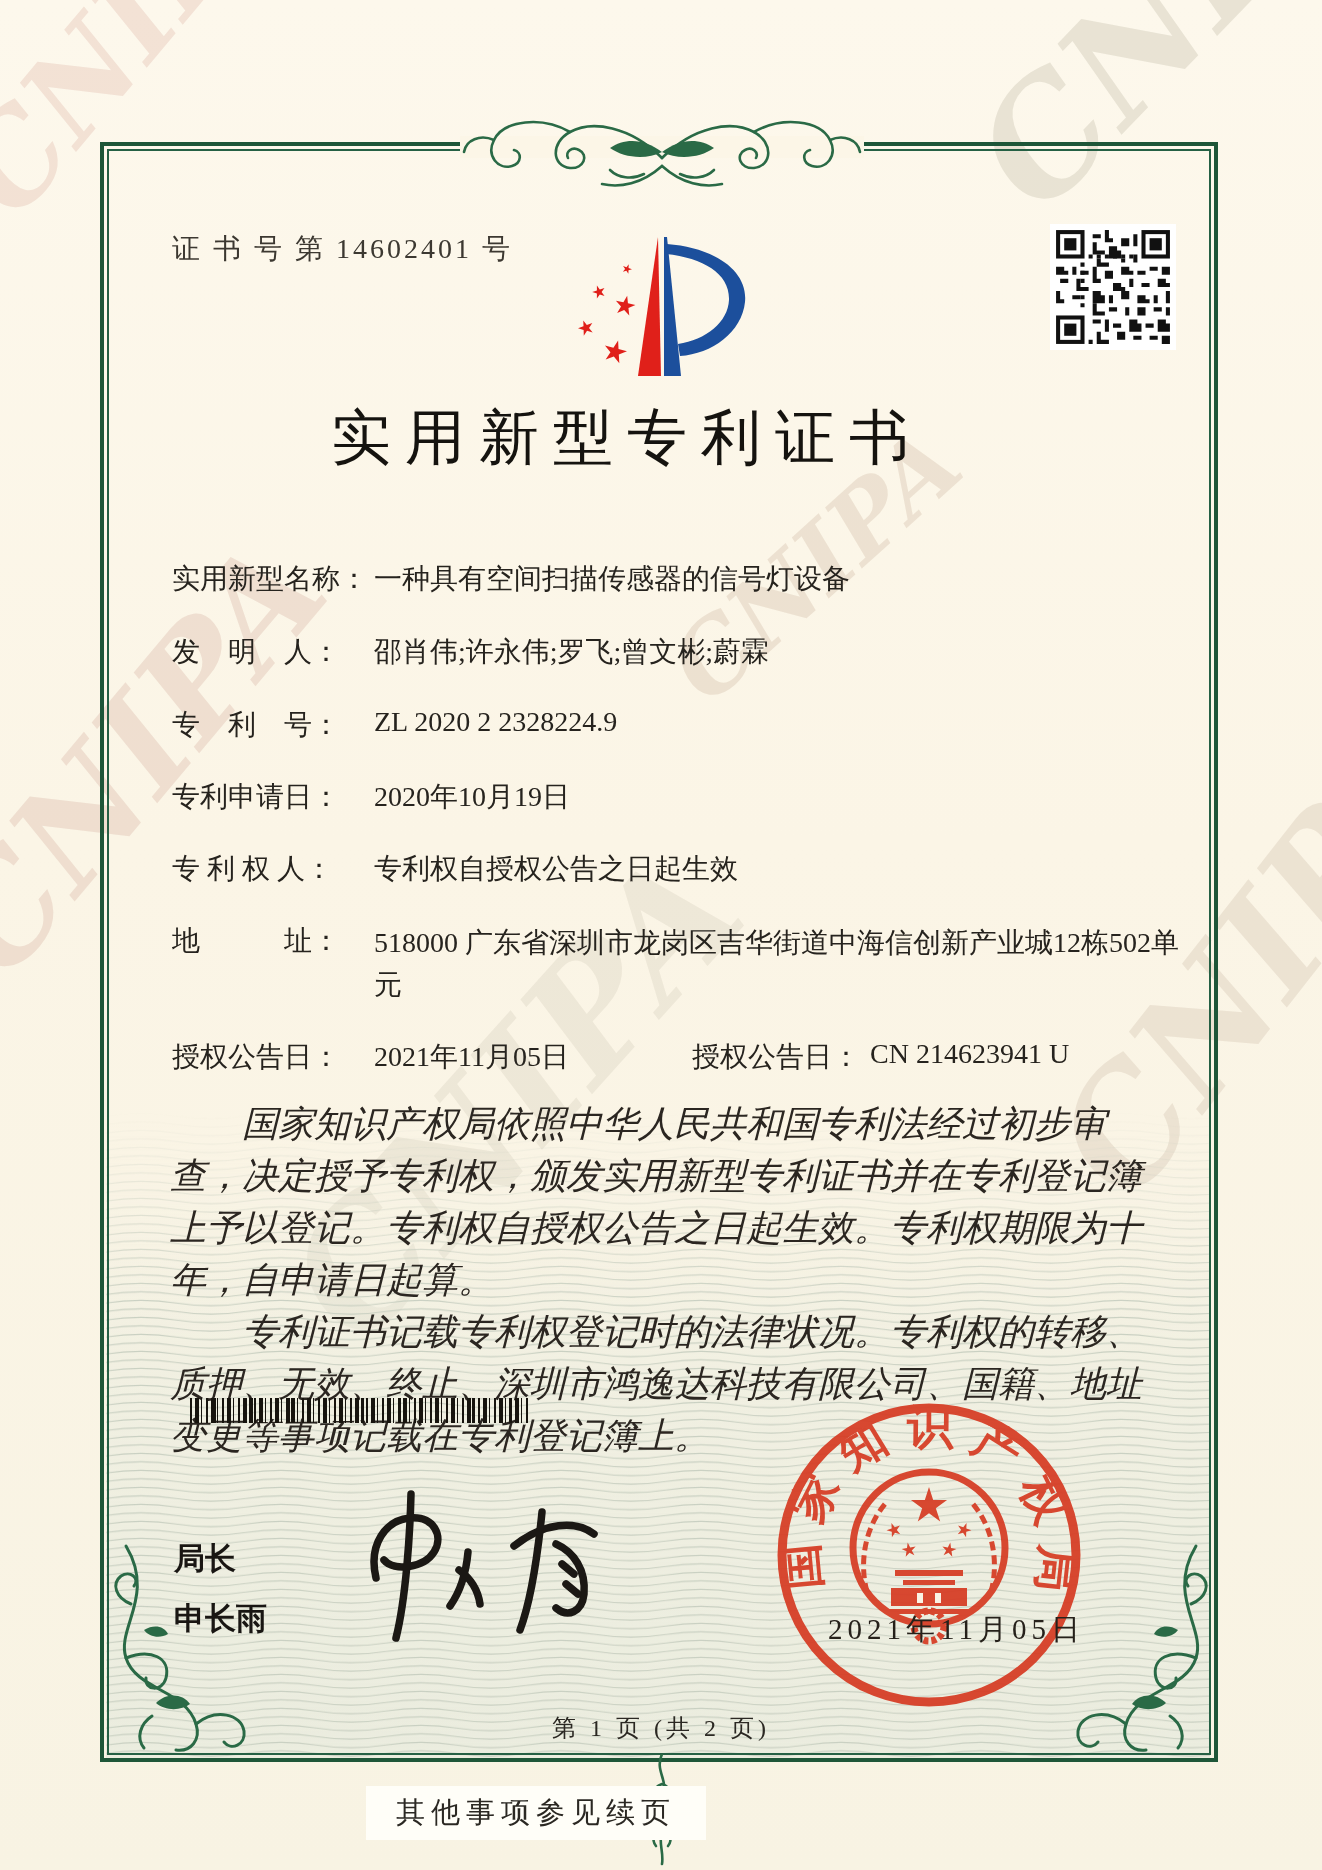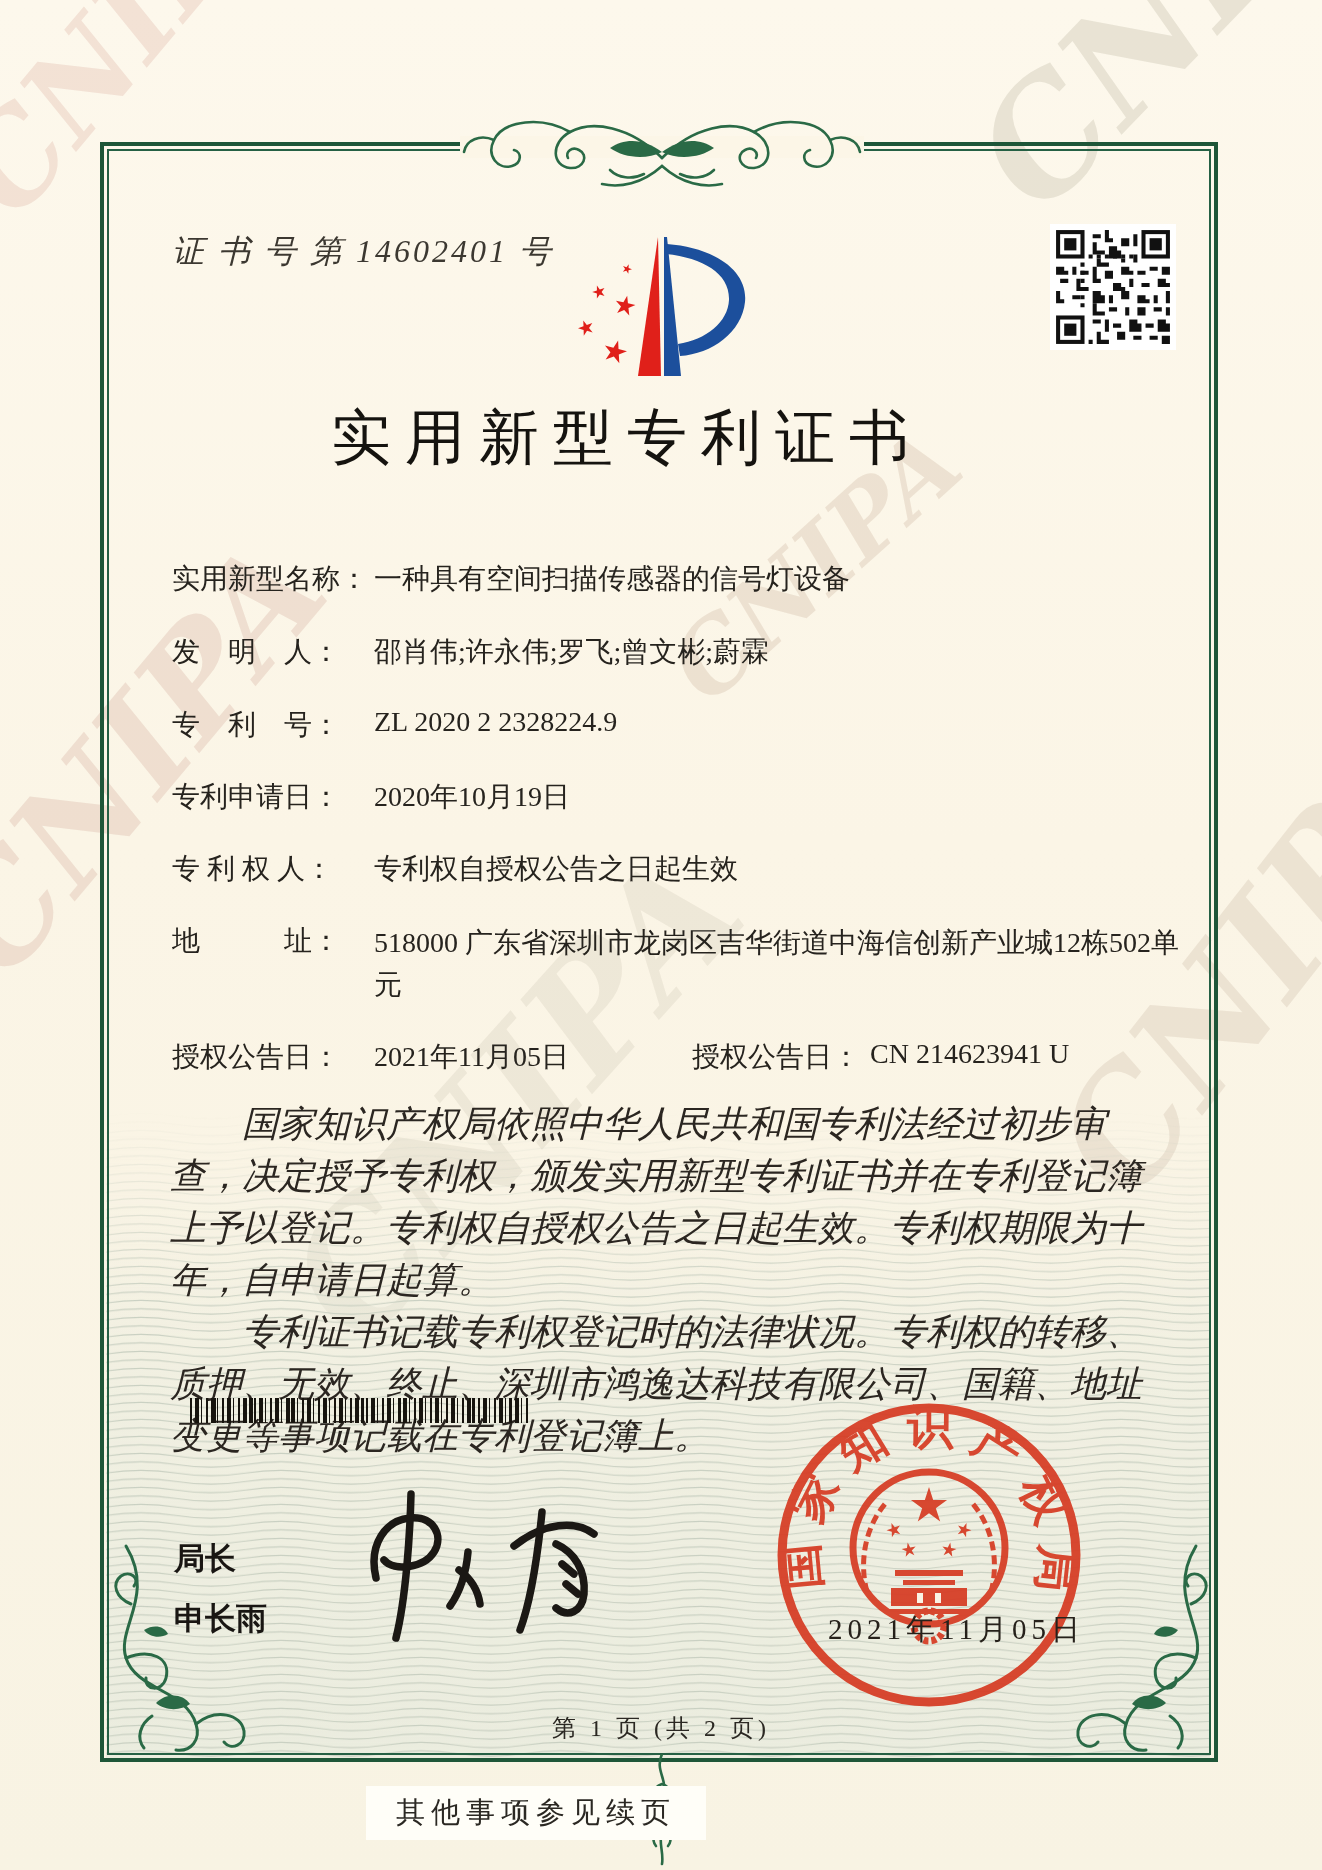--- a/index.html
+++ b/index.html
@@ -15,21 +15,21 @@
   
   .frame{position:absolute;left:100px;top:142px;width:1110px;height:1612px;
          border:4px solid #1e5638;z-index:2;pointer-events:none;}
   .frame-inner{position:absolute;left:3px;top:3px;right:3px;bottom:3px;
          border:2px solid #256044;}
   
   .waves{position:absolute;left:106px;top:1112px;z-index:1;
          -webkit-mask-image:linear-gradient(180deg,transparent 0,#000 190px);
          mask-image:linear-gradient(180deg,transparent 0,#000 190px);}
   
-  .certno{position:absolute;left:172px;top:230px;font-size:32px;letter-spacing:3px;color:#3c3831;z-index:3;font-style:italic;}
+  .certno{position:absolute;left:172px;top:230px;font-size:28px;letter-spacing:3px;color:#3c3831;z-index:3;}
   .logo{position:absolute;left:552px;top:206px;z-index:3;}
   .qr{position:absolute;left:1052px;top:226px;width:122px;height:122px;background:#ffffff;
       padding:0;z-index:3;box-shadow:0 0 0 2px #fff;}
   .title{position:absolute;left:0;top:398px;width:1254px;text-align:center;
          font-size:60px;font-weight:400;letter-spacing:14px;color:#15130f;z-index:3;}
   
   .frow{position:absolute;left:172px;font-size:28px;z-index:3;white-space:nowrap;}
   .flabel{display:inline-block;width:202px;vertical-align:top;}
   .fvalue{display:inline-block;vertical-align:top;}
   .fvalue.wrap{white-space:normal;width:812px;line-height:42px;}

